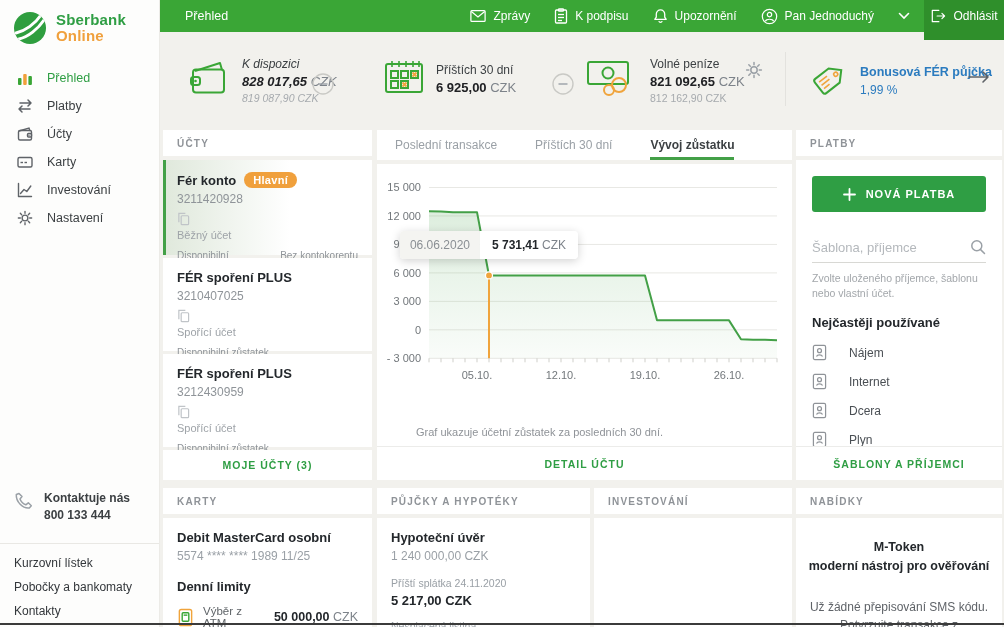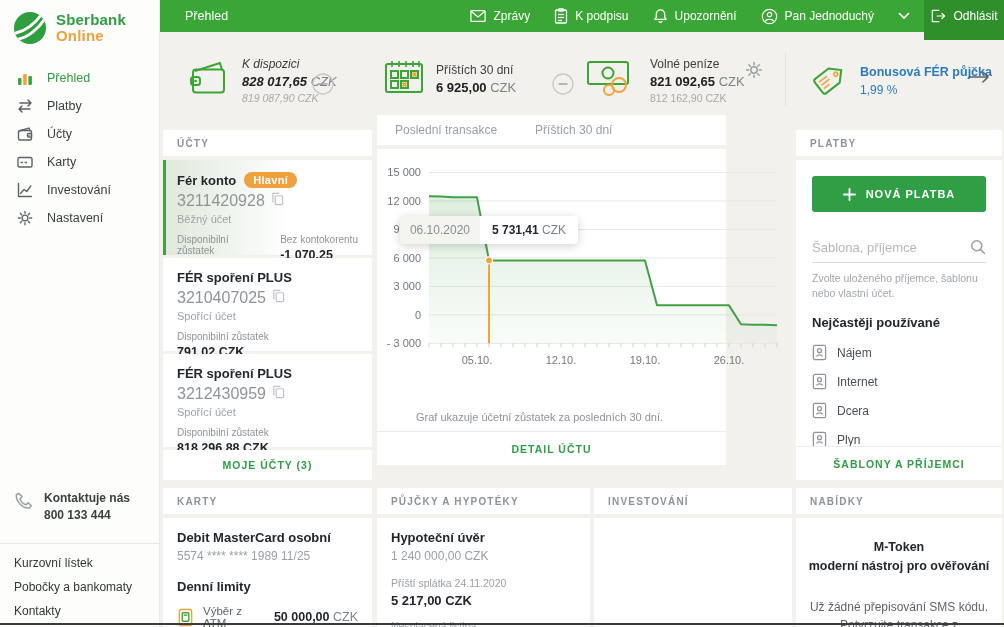--- a/index.html
+++ b/index.html
@@ -37,39 +37,39 @@
   .sum-cur { font-weight:normal; color:#7d838a; }
   .sum-sec { font-size:10.5px; color:#a6aaae; margin-top:3px; }
   .minus-btn { cursor:pointer; }
   .v-div { position:absolute; width:1px; height:54px; background:#e3e2de; }
   .offer-label { font-size:12.5px; font-weight:bold; color:#2b7bbf; }
   .offer-rate { font-size:12px; color:#2b7bbf; margin-top:3px; }
 
   
   .panel { position:absolute; }
   .p-accounts { left:163px; top:130px; width:209px; height:350px; }
-  .p-chart    { left:377px; top:115px; width:349px; height:350px; }
+  .p-chart    { left:377px; top:130px; width:415px; height:350px; }
   .p-pay      { left:796px; top:130px; width:206px; height:350px; }
   .p-cards    { left:163px; top:488px; width:209px; height:170px; }
   .p-loans    { left:377px; top:488px; width:213px; height:170px; }
   .p-invest   { left:594px; top:488px; width:198px; height:170px; }
   .p-offers   { left:796px; top:488px; width:206px; height:170px; }
   .panel-h { height:26px; background:#fff; display:flex; align-items:center; padding:0 14px; font-size:10px; font-weight:bold; letter-spacing:1.2px; color:#8f9398; }
   .panel-b { position:absolute; top:30px; left:0; right:0; bottom:0; background:#fff; }
   .panel-foot { position:absolute; bottom:0; left:0; right:0; height:34px; border-top:1px solid #ececea; display:flex; align-items:center; justify-content:center; background:#fff; }
   .link-btn { font-size:10.5px; font-weight:bold; letter-spacing:1px; color:#2f9e44; cursor:pointer; }
 
   
   .acct-stack { position:absolute; top:30px; left:0; right:0; bottom:0; display:flex; flex-direction:column; }
   .acct { background:#fff; padding:12px 14px 8px; height:95px; cursor:pointer; }
   .acct + .acct { margin-top:3px; height:93px; }
   .acct.sel { border-left:3px solid #43a047; padding-left:11px; background:linear-gradient(90deg, rgba(67,160,71,.10), #fff 60%); }
   .acct-name { font-size:13px; font-weight:bold; color:#23272b; display:flex; align-items:center; }
   .badge { margin-left:8px; background:#f0a03c; color:#fff; font-size:11px; font-weight:bold; padding:2px 9px; border-radius:9px; letter-spacing:.3px; }
-  .acct-num { font-size:16px; color:#8f9499; margin-top:4px; display:flex; align-items:flex-start; gap:6px; }
+  .acct-num { font-size:12px; color:#8f9499; margin-top:4px; display:flex; align-items:flex-start; gap:6px;flex-direction:column; }
   .acct-type { font-size:11px; color:#9ea3a8; margin-top:3px; }
   .acct-cols { display:flex; gap:16px; margin-top:9px; }
   .acct-blabel { font-size:10px; color:#8f9499; }
   .acct-bval { font-size:12.5px; font-weight:bold; color:#23272b; margin-top:3px; }
   .acct-footer { margin-top:3px; background:#fff; flex:1; display:flex; align-items:center; justify-content:center; }
 
   
   .tabs { height:30px; background:#fff; display:flex; gap:38px; padding-left:18px; }
   .tab { font-size:12px; color:#9aa0a6; line-height:30px; cursor:pointer; }
   .tab.active { color:#3c4043; font-weight:bold; box-shadow:inset 0 -3px 0 #43a047; }
@@ -83,21 +83,21 @@
 
   
   .pay-body { padding:14px 16px 0; }
   .btn-new { width:100%; height:36px; margin-top:2px; background:#2f9e44; border:none; border-radius:3px; color:#fff; font-size:11px; font-weight:bold; letter-spacing:1px; display:flex; align-items:center; justify-content:center; gap:10px; cursor:pointer; font-family:inherit; }
   .search-row { position:relative; margin-top:26px; border-bottom:1px solid #d8d8d4; padding-bottom:6px; }
   .search-row input { border:none; outline:none; width:calc(100% - 26px); font-size:13px; color:#3c4043; background:transparent; font-family:inherit; }
   .search-row input::placeholder { color:#b4b8bc; }
   .search-ic { position:absolute; right:0; top:1px; cursor:pointer; }
   .pay-hint { font-size:10.5px; color:#a3a7ab; line-height:1.45; margin-top:8px; }
   .fav-title { font-size:13px; font-weight:bold; margin-top:14px; color:#23272b; }
-  .fav-item { display:flex; align-items:center; gap:10px; height:29px; font-size:12px; color:#4a4f54; cursor:pointer; }
+  .fav-item { display:flex; align-items:center; gap:22px; height:29px; font-size:12px; color:#4a4f54; cursor:pointer; }
 
   
   .cardp-body { padding:12px 14px 0; }
   .b-strong { font-size:13px; font-weight:bold; color:#23272b; }
   .b-grey { font-size:12px; color:#9aa0a6; margin-top:4px; }
   .b-small-grey { font-size:10.5px; color:#9aa0a6; }
   .limits-title { font-size:13px; font-weight:bold; margin-top:16px; }
   .limit-row { display:flex; align-items:center; gap:9px; margin-top:11px; }
   .limit-row .lbl { flex:1; font-size:11.5px; color:#5f6468; }
   .limit-row .val { font-size:12.5px; font-weight:bold; }
@@ -443,20 +443,21 @@
       <div class="acct-footer">
         <span class="link-btn">MOJE ÚČTY (3)</span>
       </div>
     </div>
   </section>
 
   <section class="panel p-chart">
     <div class="tabs">
       <span class="tab">Poslední transakce</span>
       <span class="tab">Příštích 30 dní</span>
+      <span class="tab active">Vývoj zůstatku</span>
     </div>
     <div class="panel-b chart-body">
       <div class="chart-wrap">
         <svg id="chart-svg" width="415" height="244" viewBox="0 0 415 244">
             <defs>
               <linearGradient id="gfill" x1="0" y1="0" x2="0" y2="1">
                 <stop offset="0" stop-color="#43a047" stop-opacity="0.18"></stop>
                 <stop offset="1" stop-color="#43a047" stop-opacity="0.03"></stop>
               </linearGradient>
             </defs>
@@ -507,21 +508,21 @@
             <text x="100" y="215.30612244897958" text-anchor="middle" font-size="11" fill="#72777b">05.10.</text>
             <text x="184" y="215.30612244897958" text-anchor="middle" font-size="11" fill="#72777b">12.10.</text>
             <text x="268" y="215.30612244897958" text-anchor="middle" font-size="11" fill="#72777b">19.10.</text>
             <text x="352" y="215.30612244897958" text-anchor="middle" font-size="11" fill="#72777b">26.10.</text>
             <polygon points="52,194.30612244897958 52,47.214285714285715 64,47.40408163265306 76,48.16326530612245 88,48.16326530612245 100,48.16326530612245 112,111.44682346938775 124,111.44682346938775 136,111.44682346938775 148,111.44682346938775 160,111.44682346938775 172,111.44682346938775 184,111.44682346938775 196,111.44682346938775 208,111.44682346938775 220,111.44682346938775 232,111.44682346938775 244,111.44682346938775 255.99999999999997,111.44682346938775 268,111.44682346938775 280,156.3469387755102 292,156.3469387755102 304,156.3469387755102 316,156.3469387755102 328,156.3469387755102 340,156.3469387755102 352,156.3469387755102 364,175.32653061224488 376,175.80102040816328 388,175.80102040816328 400,176.27551020408163 400,194.30612244897958" fill="url(#gfill)"></polygon>
             <polyline points="52,47.214285714285715 64,47.40408163265306 76,48.16326530612245 88,48.16326530612245 100,48.16326530612245 112,111.44682346938775 124,111.44682346938775 136,111.44682346938775 148,111.44682346938775 160,111.44682346938775 172,111.44682346938775 184,111.44682346938775 196,111.44682346938775 208,111.44682346938775 220,111.44682346938775 232,111.44682346938775 244,111.44682346938775 255.99999999999997,111.44682346938775 268,111.44682346938775 280,156.3469387755102 292,156.3469387755102 304,156.3469387755102 316,156.3469387755102 328,156.3469387755102 340,156.3469387755102 352,156.3469387755102 364,175.32653061224488 376,175.80102040816328 388,175.80102040816328 400,176.27551020408163" fill="none" stroke="#43a047" stroke-width="2" stroke-linejoin="round"></polyline>
             <line x1="112" y1="111.44682346938775" x2="112" y2="194.30612244897958" stroke="#f0a43c" stroke-width="2"></line>
             <circle cx="112" cy="111.44682346938775" r="3.5" fill="#f0a43c" stroke="#fff" stroke-width="1.2"></circle>
           </svg>
         <div class="chart-tip" style="left: 112px; top: 67.4468px;">
-          <span class="tip-date">06.10.2020</span>
+          <span class="tip-date">06.06.2020</span>
           <span class="tip-val"><span>5 731,41</span>&nbsp;<span class="cur">CZK</span></span>
         </div>
       </div>
       <div class="chart-caption">Graf ukazuje účetní zůstatek za posledních 30 dní.</div>
       <div class="panel-foot">
         <span class="link-btn">DETAIL ÚČTU</span>
       </div>
     </div>
   </section>
 

